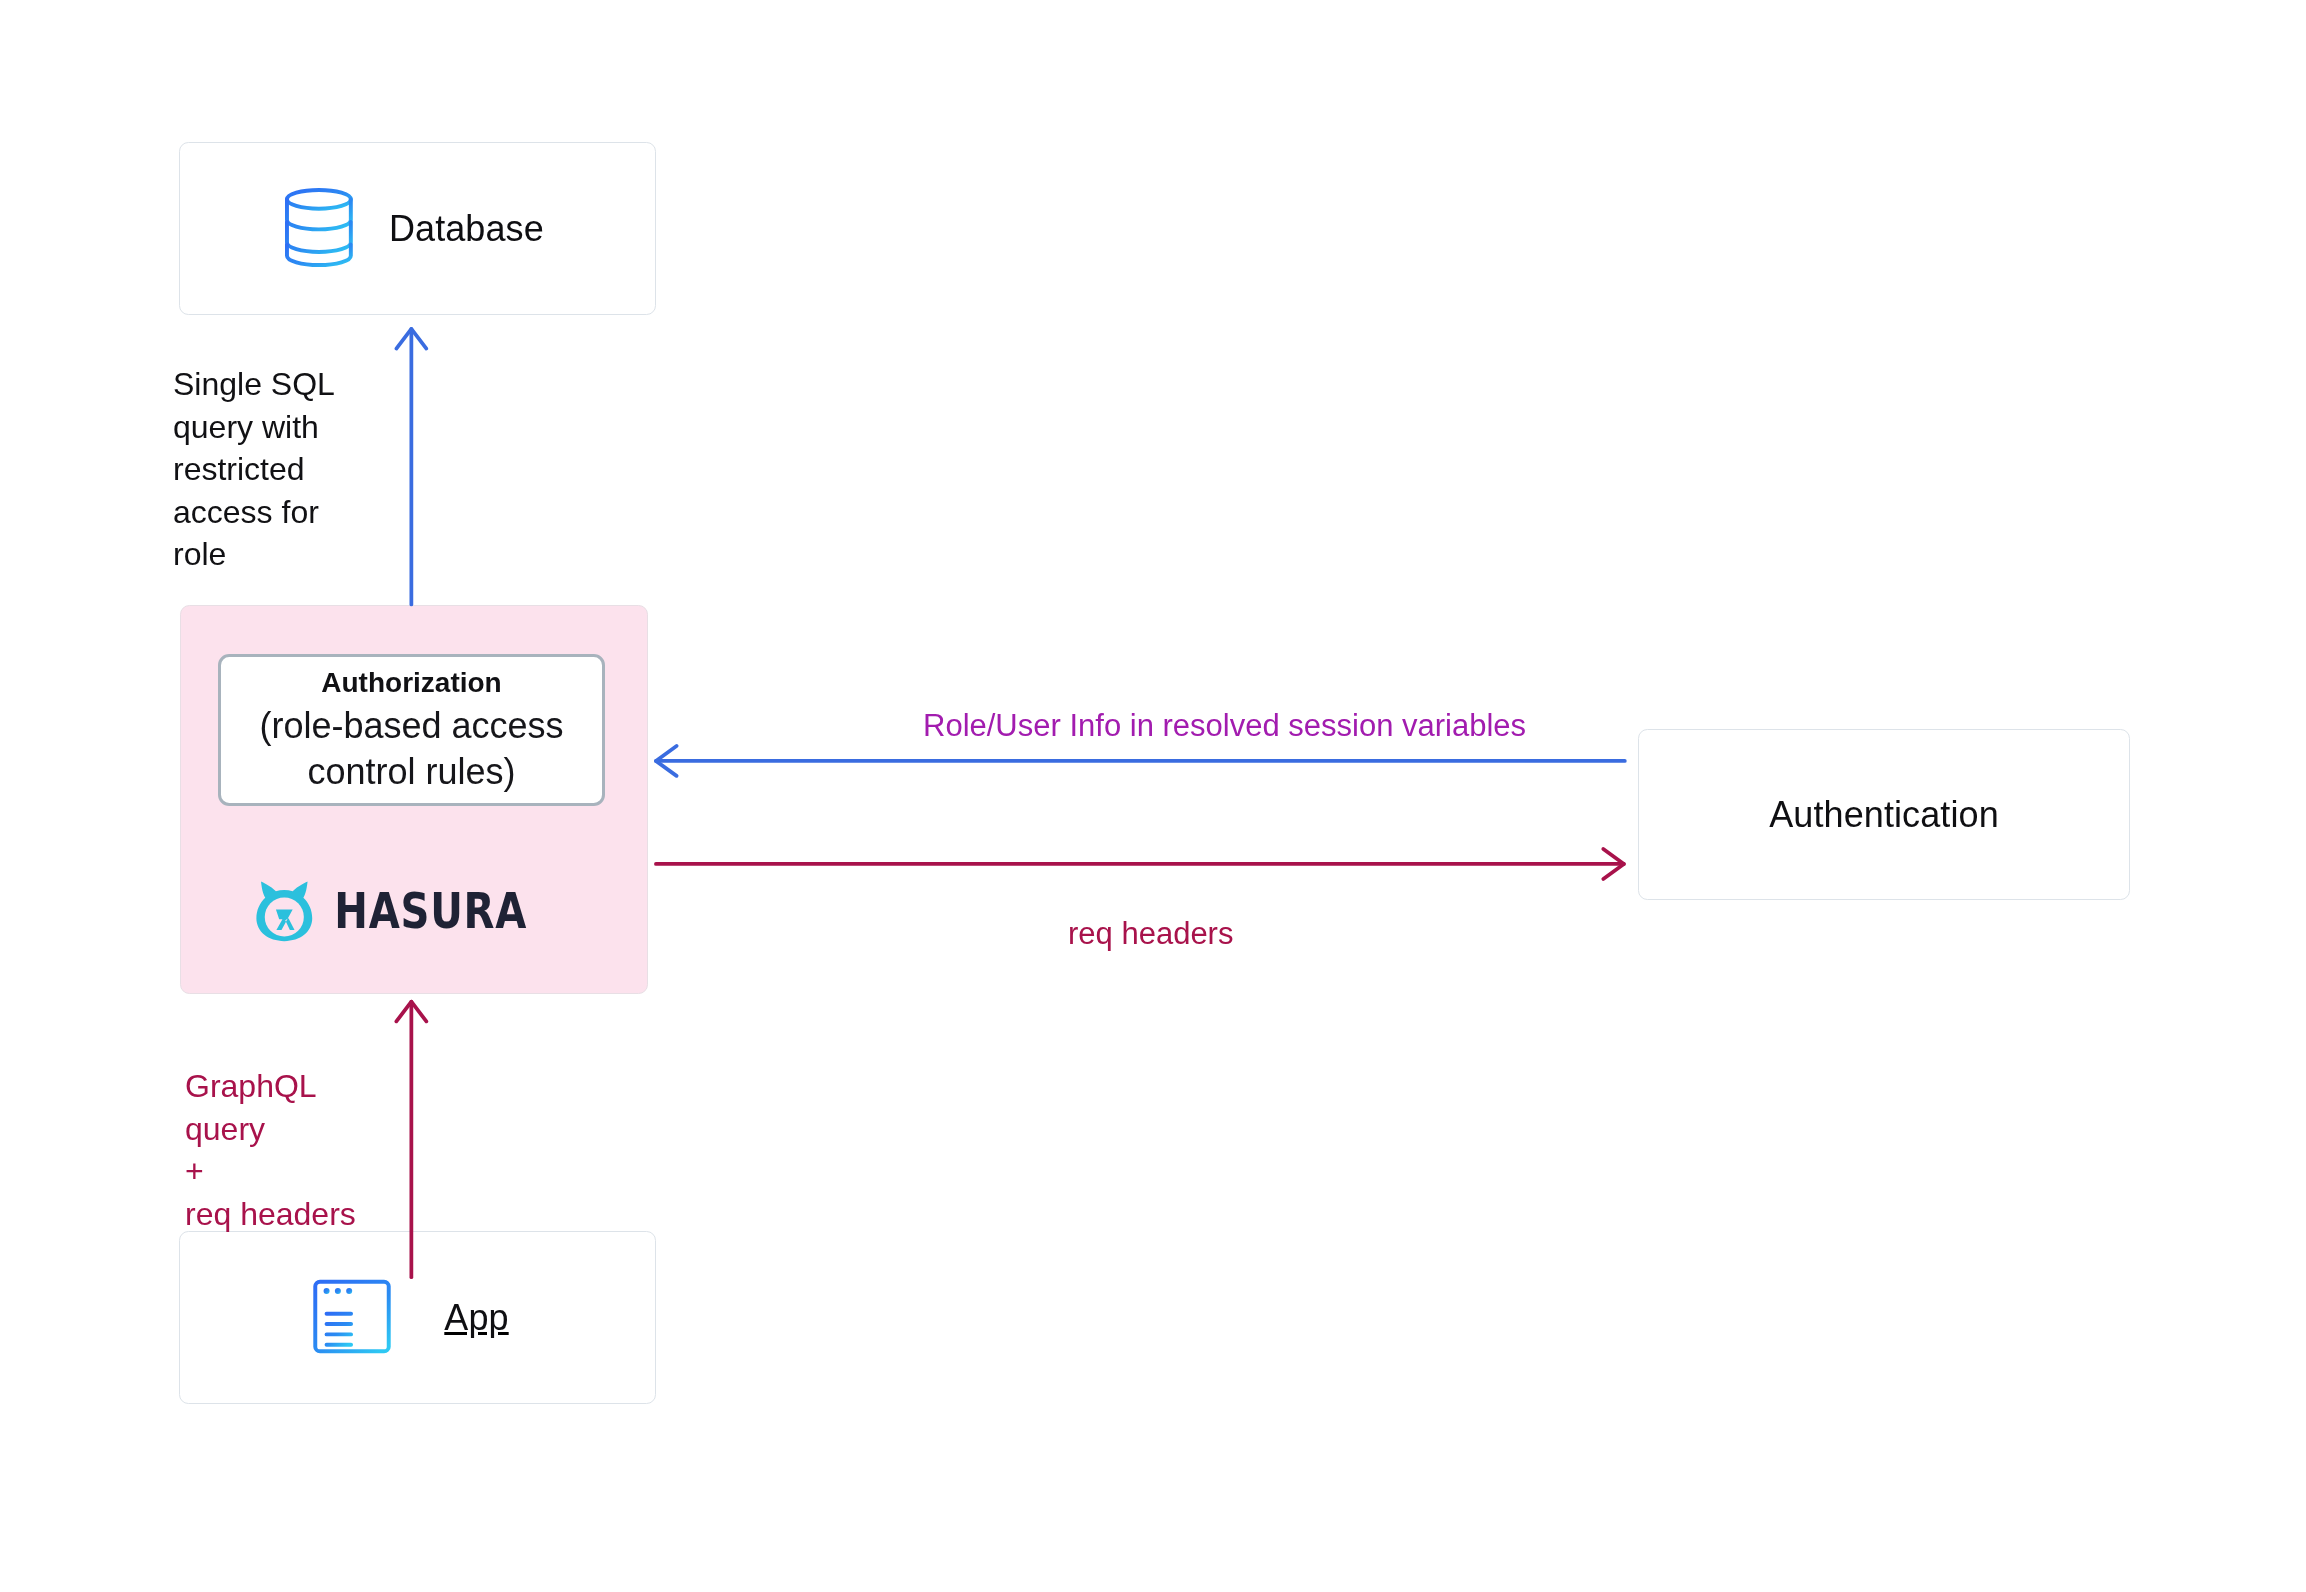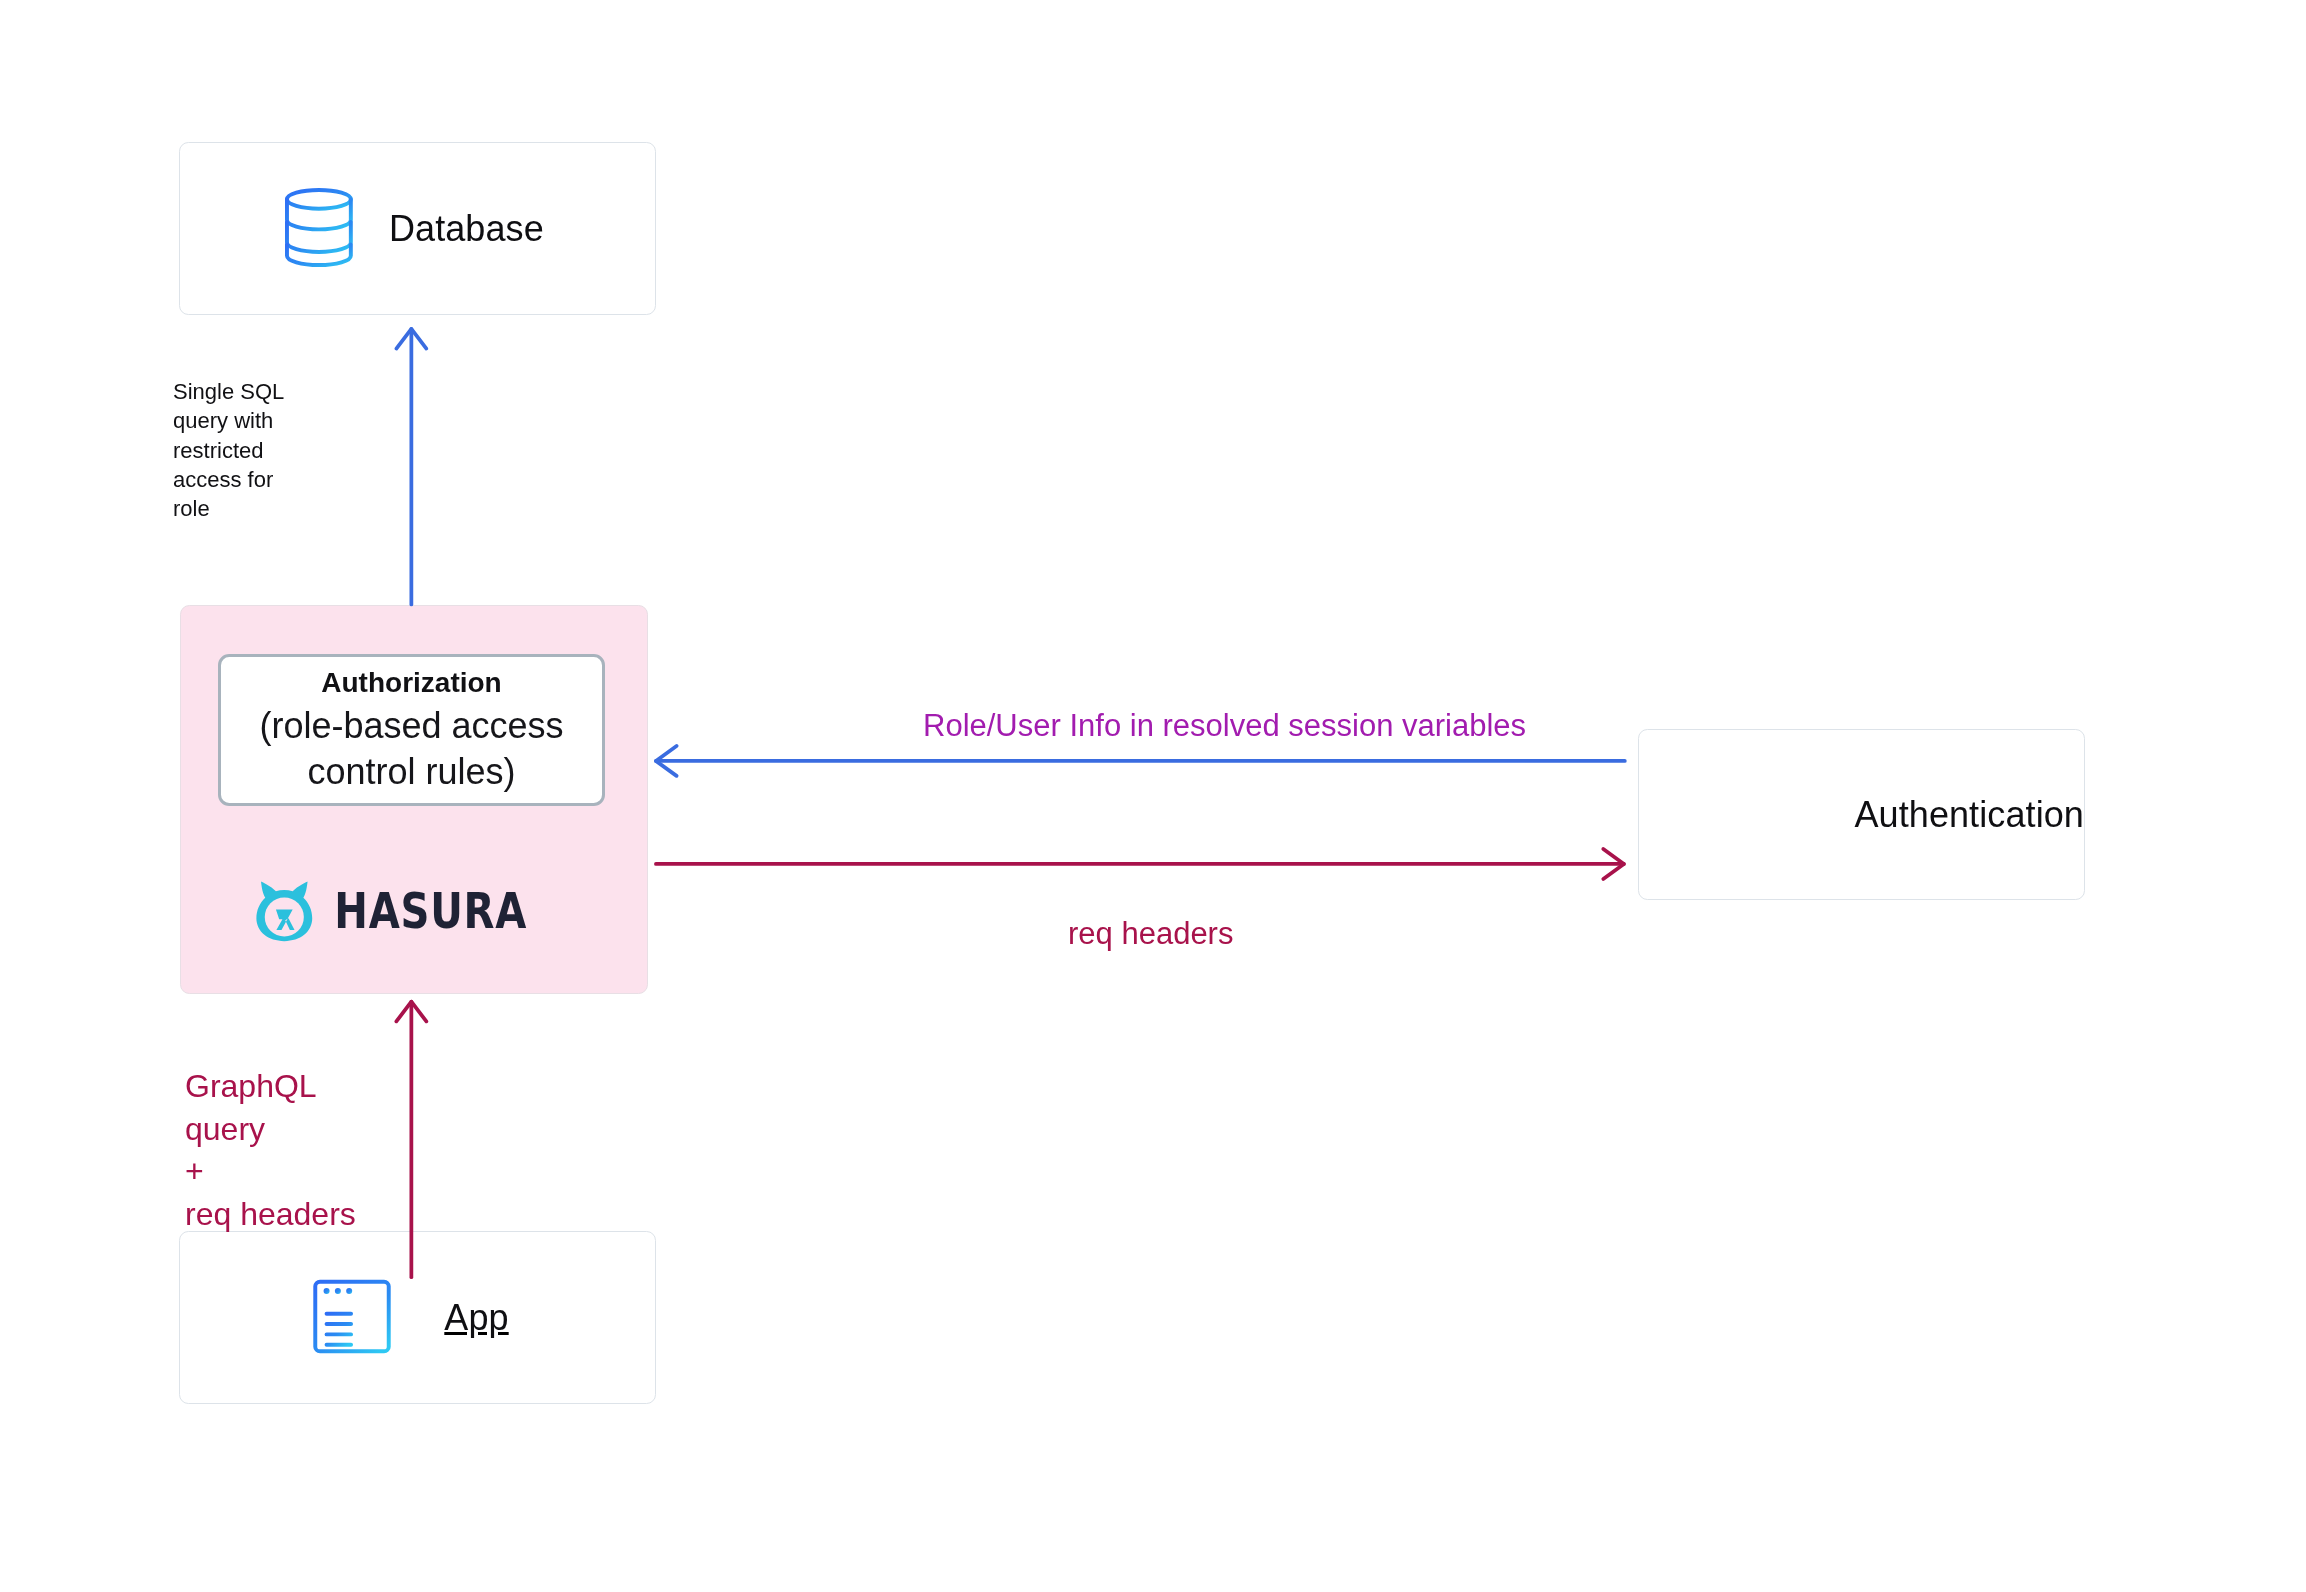--- a/index.html
+++ b/index.html
@@ -60,23 +60,22 @@
     width: 477px;
     height: 173px;
     text-decoration: underline;
   }
   #app-node .node-inner { gap: 52px; transform: translateX(-7.5px); }
 
   
   #authentication-node {
     left: 1638px;
     top: 729px;
-    width: 447px;
+    width: 492px;
     height: 171px;
-    justify-content: flex-end;
   }
 
   
   #hasura-node {
     position: absolute;
     left: 180px;
     top: 605px;
     width: 468px;
     height: 389px;
     background: #fce2ed;
@@ -137,22 +136,22 @@
   }
 
   
   .conn-label {
     position: absolute;
     line-height: 1.33;
     white-space: pre-line;
   }
   #sql-label {
     left: 173px;
-    top: 377px;
-    font-size: 22px;
+    top: 363px;
+    font-size: 32px;
     color: #111114;
     width: 215px;
   }
   #graphql-label {
     left: 185px;
     top: 1065px;
     font-size: 32px;
     color: #a8124b;
     width: 225px;
   }

